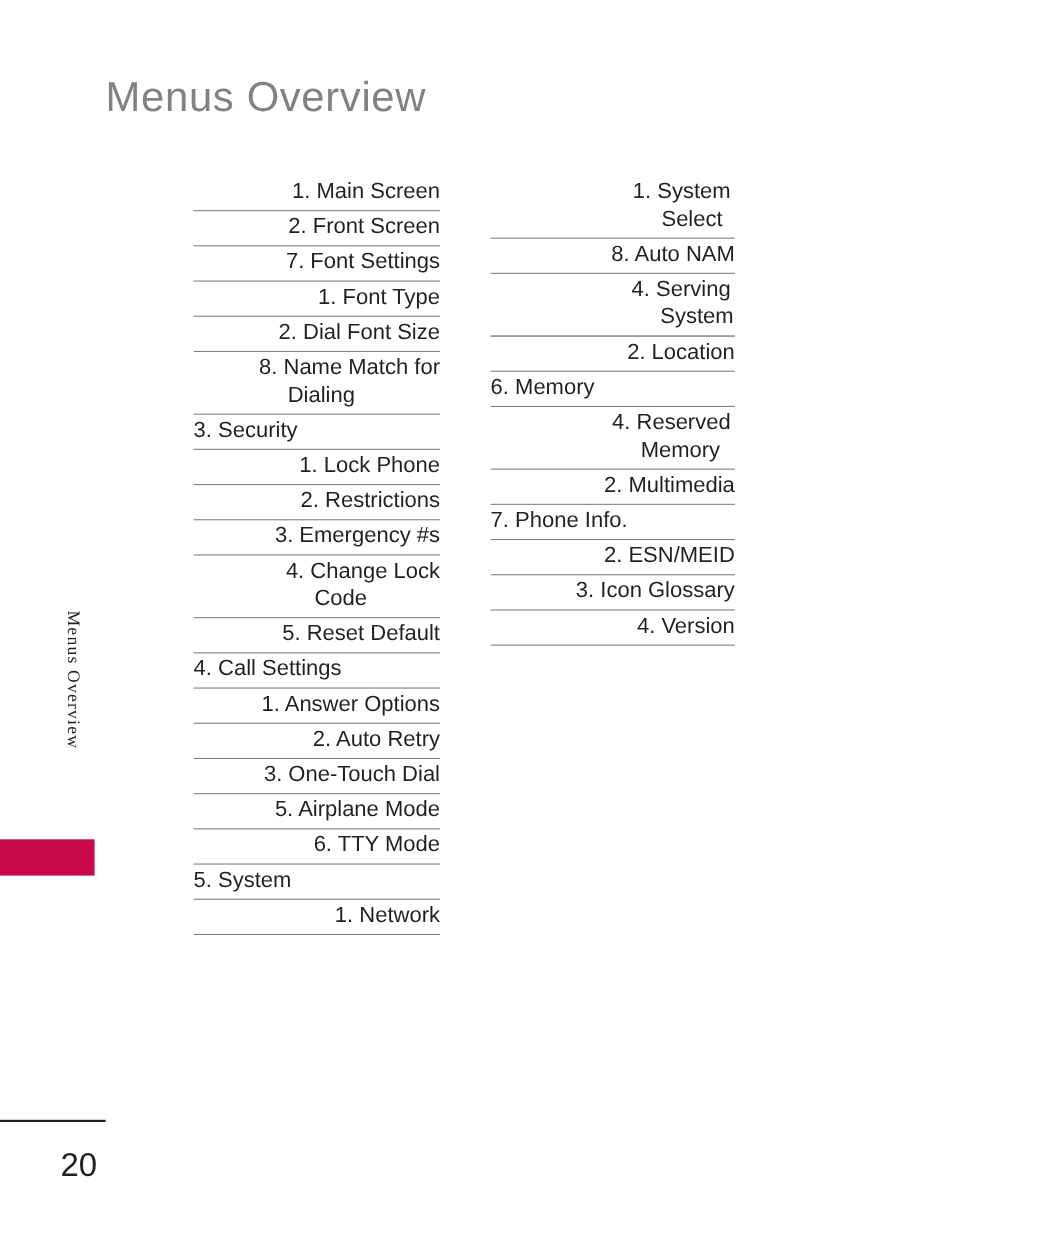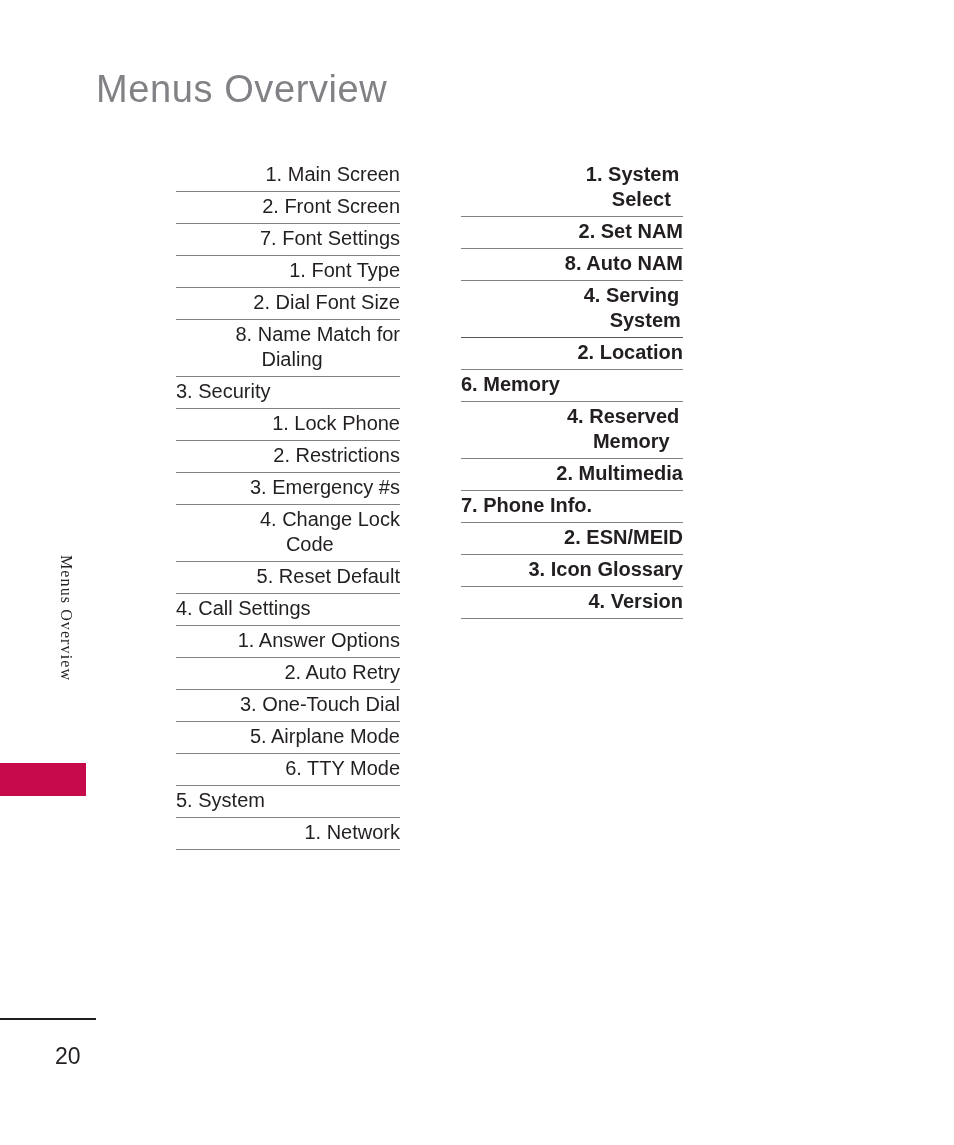--- a/index.html
+++ b/index.html
@@ -67,21 +67,21 @@
     left: 0;
     top: 160px;
     width: 954px;
   }
   .col {
     position: absolute;
     top: 0;
     margin-left: 42px;
   }
   .col-left  { left: 134px; width: 224px; }
-  .col-right { left: 419px; width: 222px; font-weight: bold; }
+  .col-right { left: 404px; width: 222px; }
 
   
   .menu-row {
     position: relative;
     box-sizing: border-box;
     border-bottom: 1px solid #808285;
     padding: 2px 0 4px 0;
     text-align: right;
   }
   .menu-row.thick {
@@ -118,21 +118,21 @@
     left: 0;
     top: 1018px;
     width: 96px;
     height: 0;
     border-top: 2px solid #231f20;
   }
   .page-number {
     position: absolute;
     left: 55px;
     top: 1043px;
-    font-size: 23px;
+    font-size: 30px;
     color: #231f20;
     font-family: "Liberation Sans", sans-serif;
   }
 </style>
 </head>
 <body>
 
 <div class="page-title">Menus Overview</div>
 
 <div class="side-tab">
@@ -161,21 +161,20 @@
       <div class="menu-row lvl2"><span class="row-text">2. Auto Retry</span></div>
       <div class="menu-row lvl2"><span class="row-text">3. One-Touch Dial</span></div>
       <div class="menu-row lvl2"><span class="row-text">5. Airplane Mode</span></div>
       <div class="menu-row lvl2"><span class="row-text">6. TTY Mode</span></div>
       <div class="menu-row lvl1"><span class="row-text">5. System</span></div>
       <div class="menu-row lvl2"><span class="row-text">1. Network</span></div>
     </div>
   <div class="col col-right" id="col-right">
       <div class="menu-row lvl3 wrap"><span class="row-text">1. System
 Select</span></div>
-      <div class="menu-row lvl3"><span class="row-text">2. Set NAM</span></div>
       <div class="menu-row lvl3"><span class="row-text">8. Auto NAM</span></div>
       <div class="menu-row lvl3 wrap thick"><span class="row-text">4. Serving
 System</span></div>
       <div class="menu-row lvl2"><span class="row-text">2. Location</span></div>
       <div class="menu-row lvl1"><span class="row-text">6. Memory</span></div>
       <div class="menu-row lvl2 wrap"><span class="row-text">4. Reserved
 Memory</span></div>
       <div class="menu-row lvl2"><span class="row-text">2. Multimedia</span></div>
       <div class="menu-row lvl1"><span class="row-text">7. Phone Info.</span></div>
       <div class="menu-row lvl2"><span class="row-text">2. ESN/MEID</span></div>

